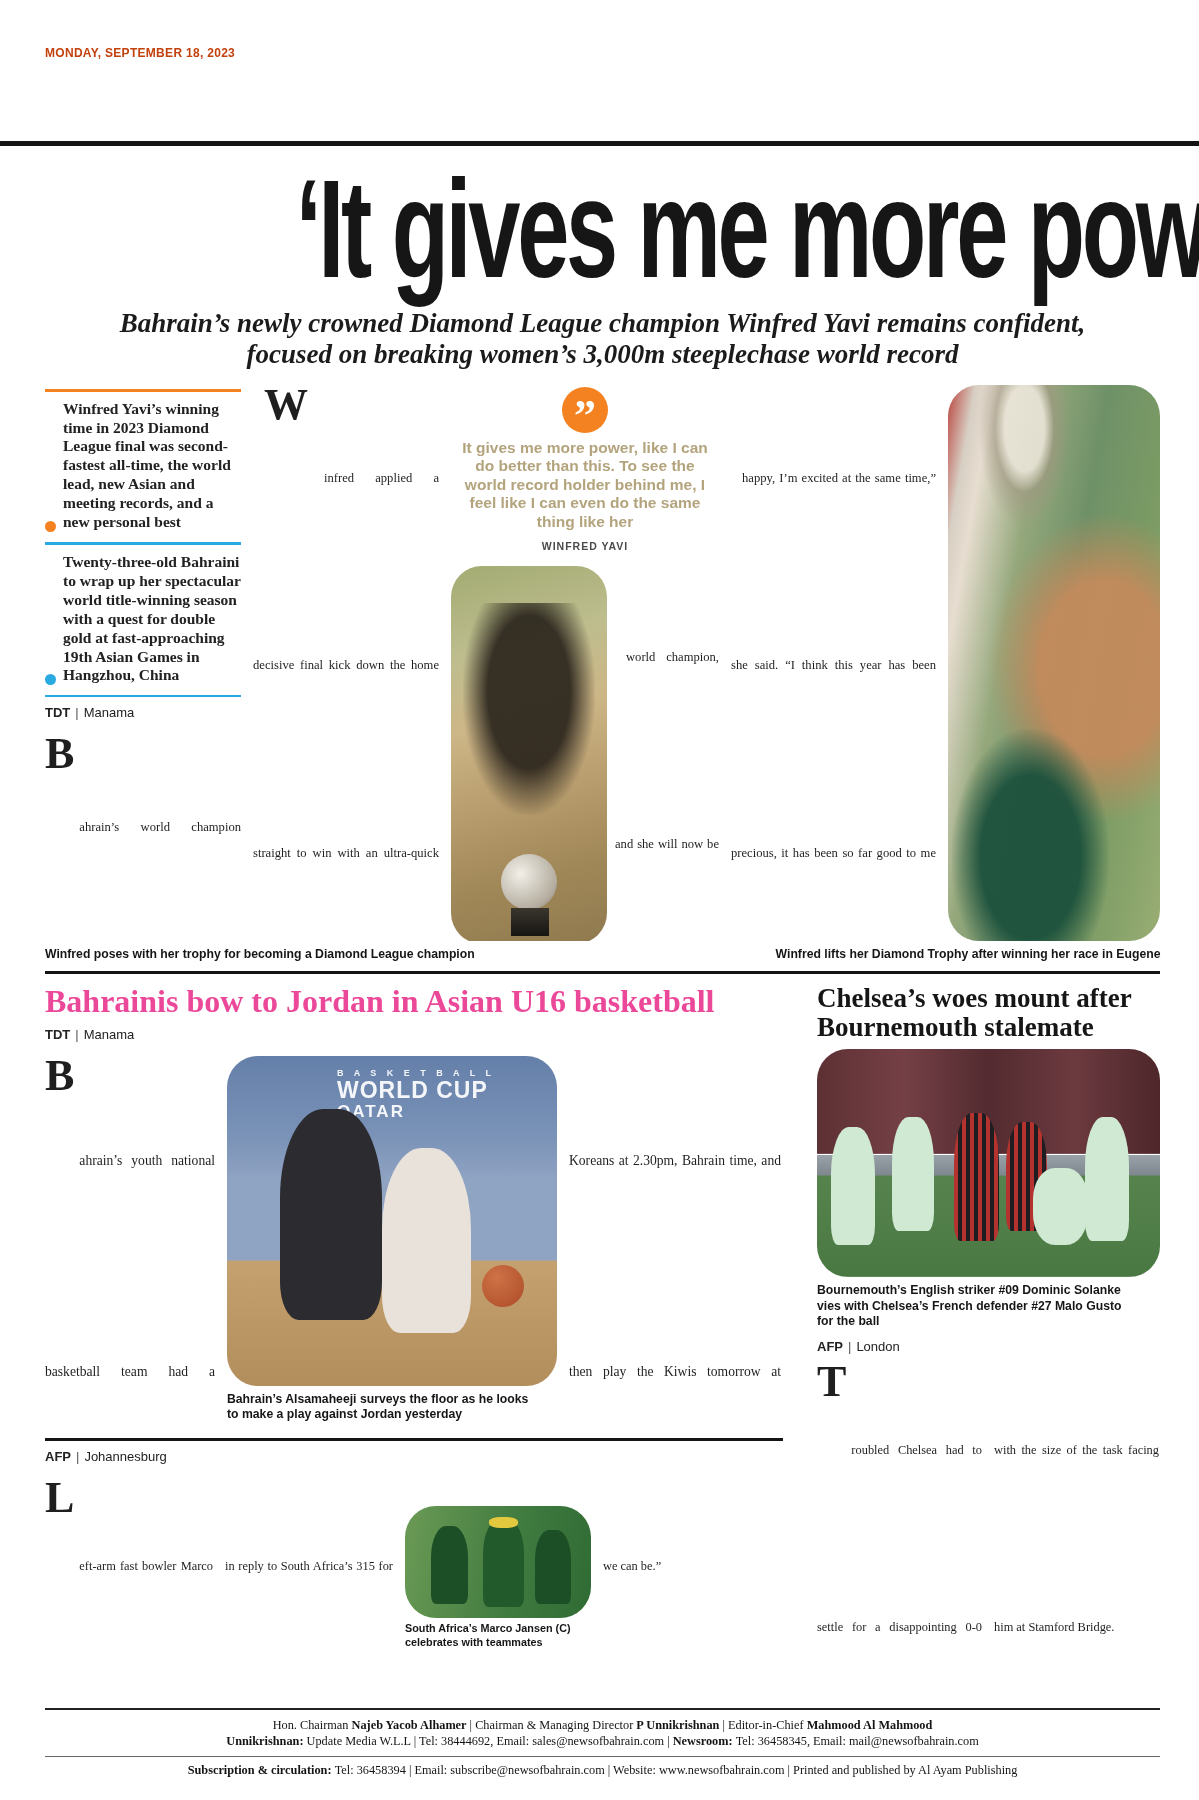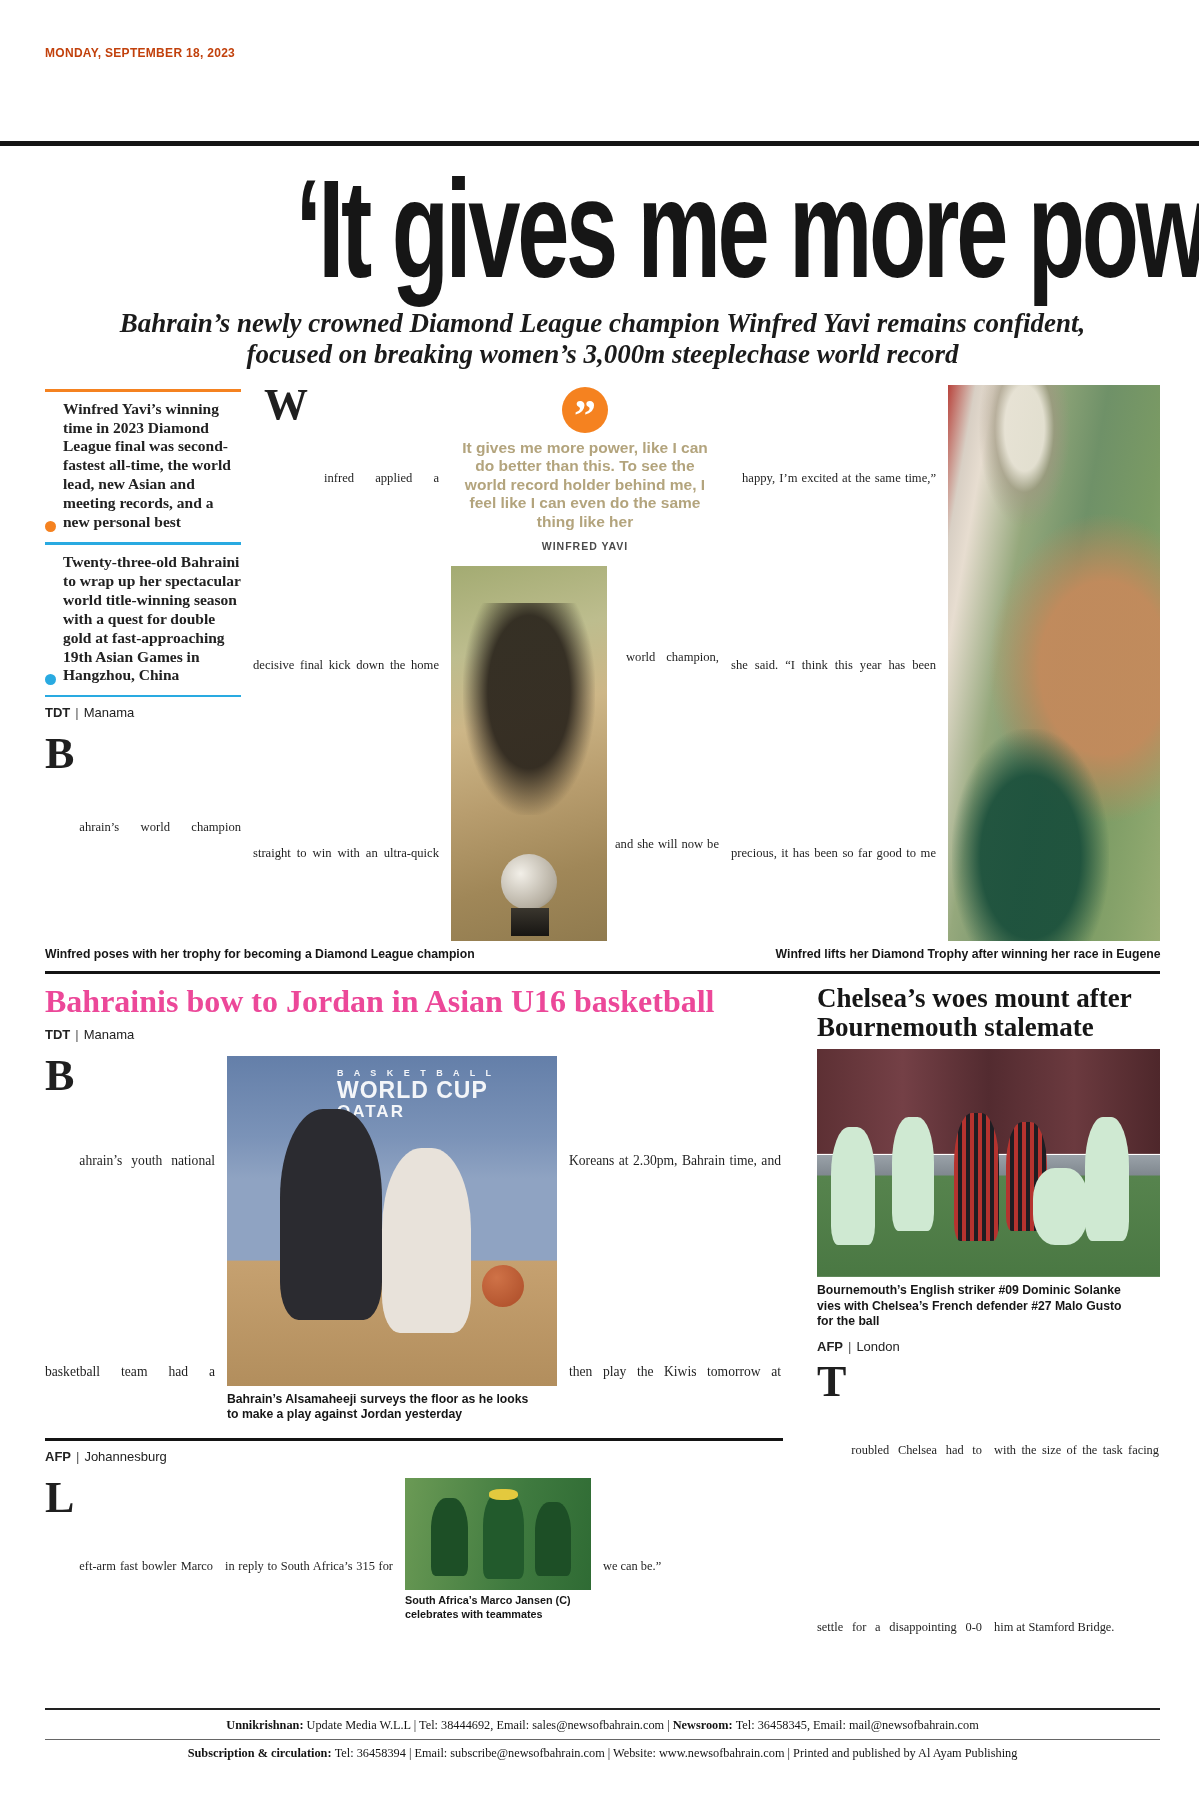--- a/index.html
+++ b/index.html
@@ -46,21 +46,21 @@
   p.dc{text-indent:0;}
   p.dc::first-letter{float:left;font-size:44px;line-height:34px;padding:3px 5px 0 0;font-weight:bold;}
   
   .pullquote{text-align:center;padding:2px 4px 6px;}
   .q-icon{width:46px;height:46px;border-radius:50%;background:#f58220;color:#fff;margin:0 auto 6px;
         font:bold 44px/58px "Liberation Serif",serif;text-align:center;}
   .q-text{font:bold 15.5px/1.2 "Liberation Sans",sans-serif;color:#b3a47d;}
   .q-attr{margin-top:8px;font:bold 10.5px "Liberation Sans",sans-serif;letter-spacing:1px;color:#4a4a4a;}
   .c3body{margin-top:6px;}
   
-  .ph{position:relative;overflow:hidden;}
+  .ph{position:relative;overflow:hidden;border-radius:31px;}
   .ph-center{width:156px;height:378px;float:left;margin:2px 8px 0 0;
       background:linear-gradient(165deg,#a3ab72 0%,#bdbd8e 22%,#cdb687 40%,#b89d6e 60%,#a08758 80%,#8f7a4e 100%);}
   .pc-fig{position:absolute;left:8%;top:10%;width:84%;height:56%;
       background:radial-gradient(ellipse at 50% 42%,rgba(42,36,28,.92) 0 44%,rgba(42,36,28,0) 72%);}
   .pc-cup{position:absolute;bottom:34px;left:50px;width:56px;height:56px;border-radius:50%;
       background:radial-gradient(circle at 35% 35%,#f2efe8,#b4ad9f 70%,#77705f);}
   .pc-base{position:absolute;bottom:8px;left:60px;width:38px;height:28px;
       background:linear-gradient(#3a362e,#171512);}
   .ph-right{width:212px;height:556px;
       background:linear-gradient(100deg,#b8433c 0%,#d8cfc4 9%,#e7ddd0 15%,#95a87c 32%,#6f9168 52%,#7a9a64 72%,#8aa56c 88%,#99ad74 100%);}
@@ -98,21 +98,21 @@
   .bb-pB{position:absolute;left:47%;top:28%;width:27%;height:56%;background:#e8e2da;
       border-radius:44% 44% 20% 20%;}
   .bb-ball{position:absolute;right:10%;bottom:24%;width:42px;height:42px;border-radius:50%;
       background:radial-gradient(circle at 35% 30%,#cf7247,#b4552f 75%);}
   .bbphoto-col .caption{margin-top:5px;}
   .midrule{height:3px;background:#141414;margin:10px 0 8px;}
   
   .cr-h{margin:0;font:bold 23px/1.1 "Liberation Serif",serif;color:#161616;}
   .crow{display:flex;gap:12px;margin-top:2px;height:196px;overflow:hidden;}
   .cc{width:168px;flex:none;}
-  .cc.photocol{width:186px;}
+  .cc.photocol{width:186px;margin-top:28px;}
   .cc p{font:12.4px/14.3 "Liberation Serif",serif;}
   .ph-cricket{width:186px;height:112px;
       background:linear-gradient(100deg,#6b9a55,#3f7a3f 60%,#2f6b34);}
   .cr-f1{position:absolute;left:14%;top:18%;width:20%;height:70%;background:#1d4f26;border-radius:40% 40% 12% 12%;}
   .cr-f2{position:absolute;left:42%;top:12%;width:22%;height:78%;background:#225a2c;border-radius:40% 40% 12% 12%;}
   .cr-f3{position:absolute;left:70%;top:22%;width:19%;height:66%;background:#1d4f26;border-radius:40% 40% 12% 12%;}
   .cr-y1{position:absolute;left:45%;top:10%;width:16%;height:10%;background:#e3c93e;border-radius:40%;}
   .caption.small{font-size:11.5px;margin:4px 0 6px;}
   
   .ch-h{font:bold 27px/1.1 "Liberation Serif",serif;color:#161616;}
@@ -310,20 +310,23 @@
           <div class="chc">
             <p style="text-indent:0">with the size of the task facing him at Stamford Bridge.</p>
 
           </div>
         </div>
       </div>
     </div>
 
     <div class="footer">
       <div class="f-line">
+        <span>Hon. Chairman </span><b>Najeb Yacob Alhamer</b><span>   |   Chairman &amp; Managing Director </span><b>P Unnikrishnan</b><span>   |   Editor-in-Chief </span><b>Mahmood Al Mahmood</b>
+      </div>
+      <div class="f-line">
         <b>Unnikrishnan: </b><span>Update Media W.L.L   |   Tel: 38444692, Email: sales@newsofbahrain.com   |   </span><b>Newsroom: </b><span>Tel: 36458345, Email: mail@newsofbahrain.com</span>
       </div>
       <div class="f-div"></div>
       <div class="f-line">
         <b>Subscription &amp; circulation: </b><span>Tel: 36458394   |   Email: subscribe@newsofbahrain.com   |   Website: www.newsofbahrain.com   |   Printed and published by Al Ayam Publishing</span>
       </div>
     </div>
 
   </div>
 </div>

